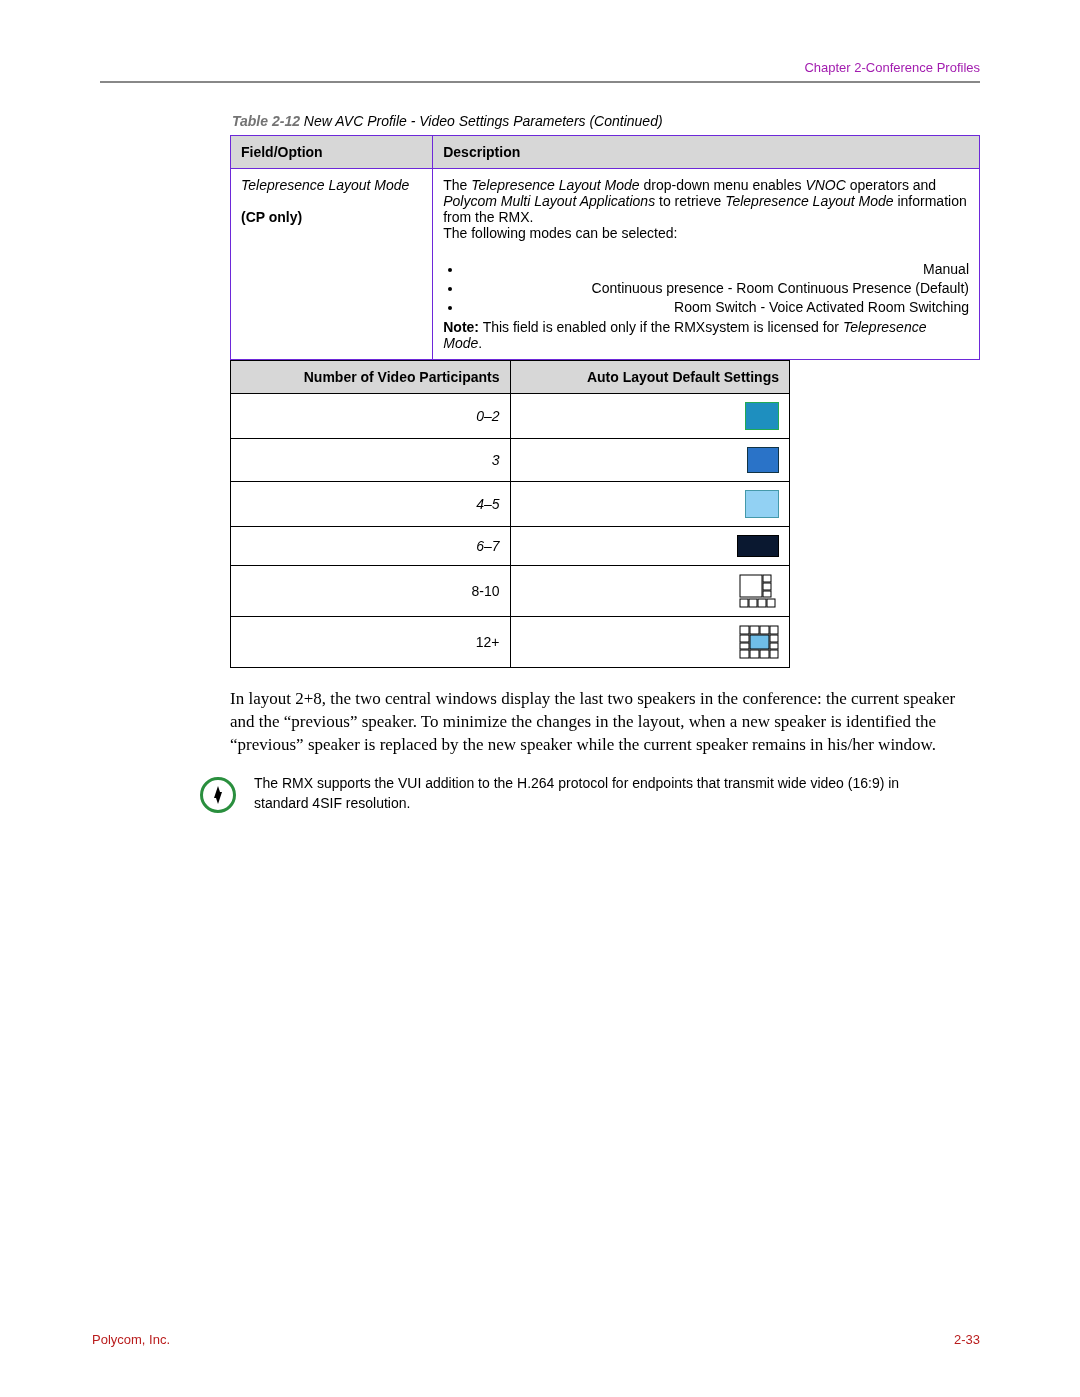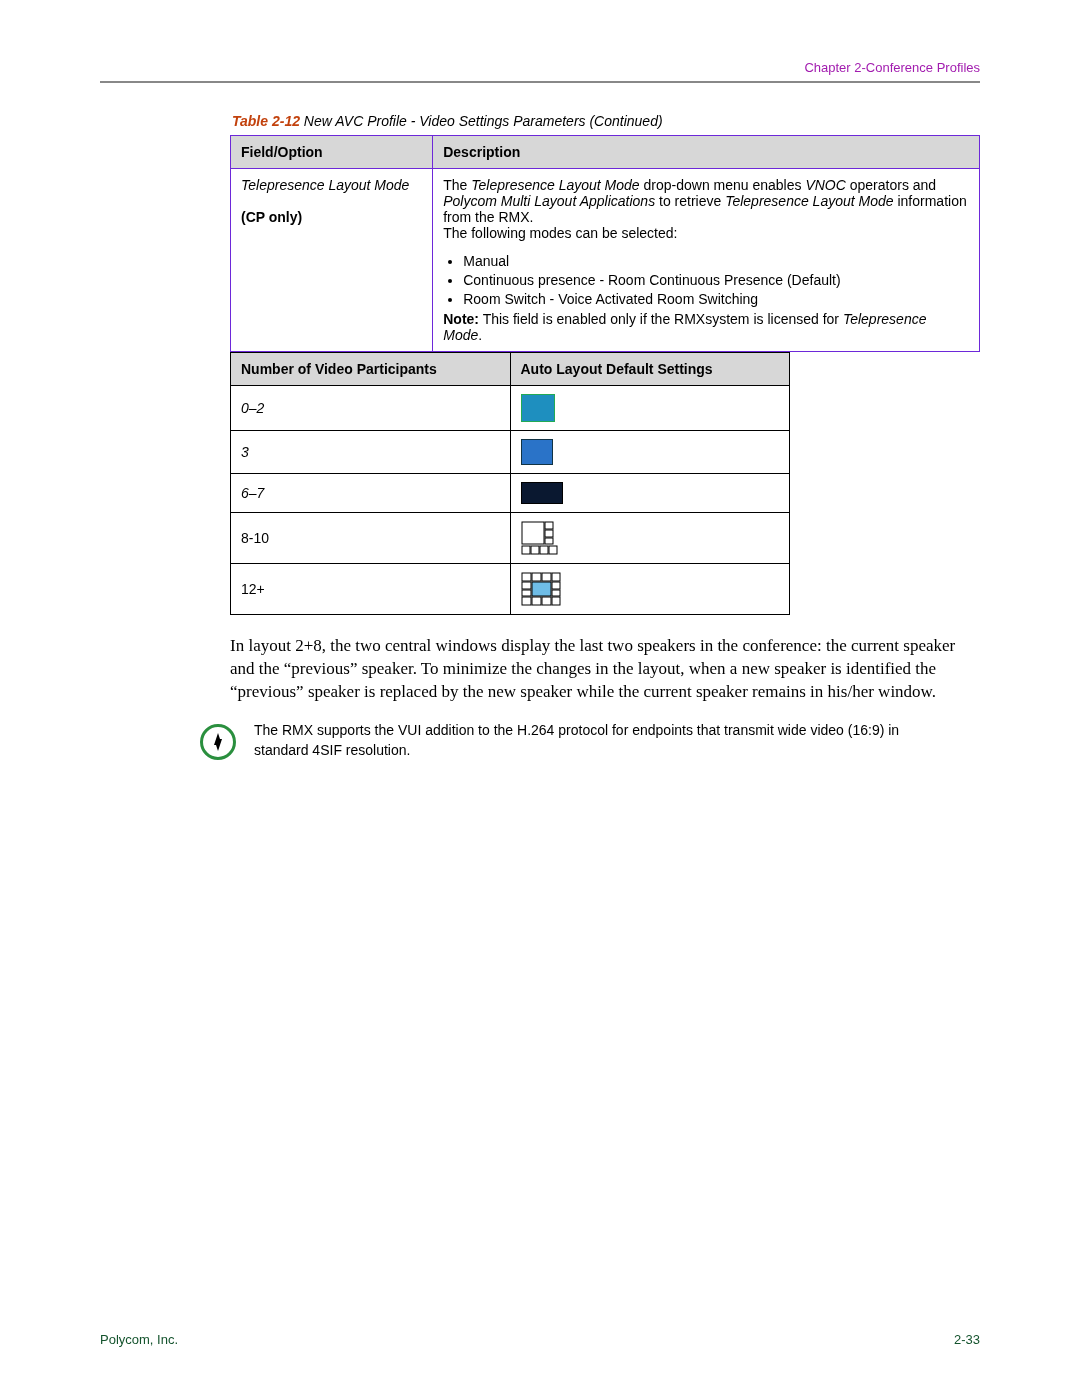--- a/index.html
+++ b/index.html
@@ -25,54 +25,55 @@
   }
   .rule {
     border: none;
     border-top: 2px solid #888;
     margin: 0 0 30px 0;
   }
   .table-caption {
     font-size: 14px;
     margin: 10px 0 6px 2px;
   }
-  .table-caption b { color: #c2410c; font-style: italic; margin-top: 44px; }
+  .table-caption b { color: #737373; font-style: italic; margin-top: 44px; }
   .table-caption i { font-style: italic; }
   .indent-block { margin-left: 130px; }
 
   table.spec {
     border-collapse: collapse;
     width: 100%;
     font-size: 14px;
   }
   table.spec th, table.spec td {
     border: 1px solid #6d28d9;
     padding: 8px 10px;
     vertical-align: top;
     text-align: left;
   }
   table.spec th {
     background: #d7d7d7;
     font-weight: bold;
   }
   table.spec td ul {
-    margin: 12px 0 4px 20px;
+    margin: 20px 0 4px 20px;
     padding: 0;
+    text-align: right;
   }
   table.spec td ul li { margin: 3px 0; }
 
   table.layout {
     border-collapse: collapse;
     width: 560px;
     font-size: 14px;
   }
   table.layout th, table.layout td {
     border: 1px solid #000;
     padding: 8px 10px;
-    text-align: left;
+    text-align: right;
     vertical-align: middle;
   }
   table.layout th {
     background: #d7d7d7;
     font-weight: bold;
   }
   table.layout td.col1 { width: 50%; font-style: italic; }
 
   .icon-cell svg, .icon-cell .icon-bmp { display: inline-block; vertical-align: middle; }
   .icon-bmp { width: 32px; height: 26px; }
@@ -101,26 +102,26 @@
     font-weight: bold;
   }
   .note-text {
     font-size: 14px;
     line-height: 1.45;
   }
 
   .footer {
     position: absolute;
     bottom: 50px;
-    left: 100px;
+    left: 92px;
     right: 100px;
     display: flex;
     justify-content: space-between;
     font-size: 13px;
-    color: #14532d;
+    color: #b91c1c;
   }
 
   
   .thumb { position: relative; }
   .thumb-solid { background:#1e8fbf; border:1px solid #2a5; }
   .thumb-blue  { background:#2a73c8; border:1px solid #134; color:#fff; font-size:5px; line-height:6px; padding:2px; box-sizing:border-box; text-align:left; }
   .thumb-lightblue { background:#92d1f3; border:1px solid #49a; }
   .thumb-dark { background:#0a1830; border:1px solid #000; display:flex; align-items:center; padding-left:4px; box-sizing:border-box; }
   .thumb-dark .bar { width:6px; height:14px; background:#2e7dc9; margin-right:2px; }
 
@@ -186,20 +187,26 @@
         <tr>
           <td class="col1">0–2</td>
           <td class="icon-cell">
             <div class="icon-bmp thumb thumb-solid"></div>
           </td>
         </tr>
         <tr>
           <td class="col1">3</td>
           <td class="icon-cell">
             <div class="icon-bmp thumb thumb-blue">&nbsp;</div>
+          </td>
+        </tr>
+        <tr>
+          <td class="col1">4–5</td>
+          <td class="icon-cell">
+            <div class="icon-bmp thumb thumb-lightblue"></div>
           </td>
         </tr>
         <tr>
           <td class="col1">6–7</td>
           <td class="icon-cell">
             <div class="icon-bmp thumb thumb-dark" style="width:42px;height:22px">
               <span class="bar"></span>
             </div>
           </td>
         </tr>

